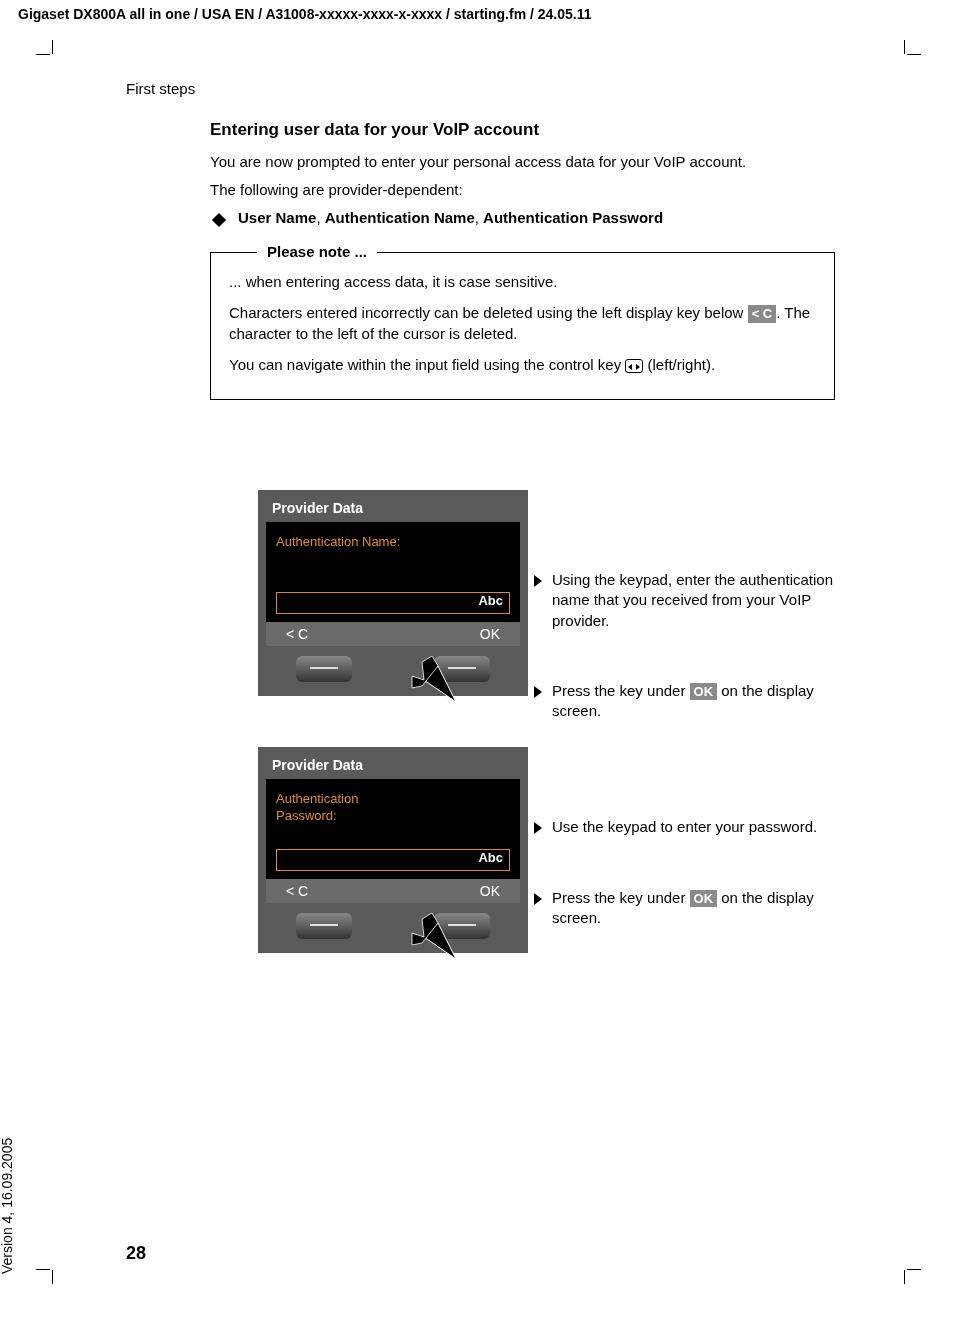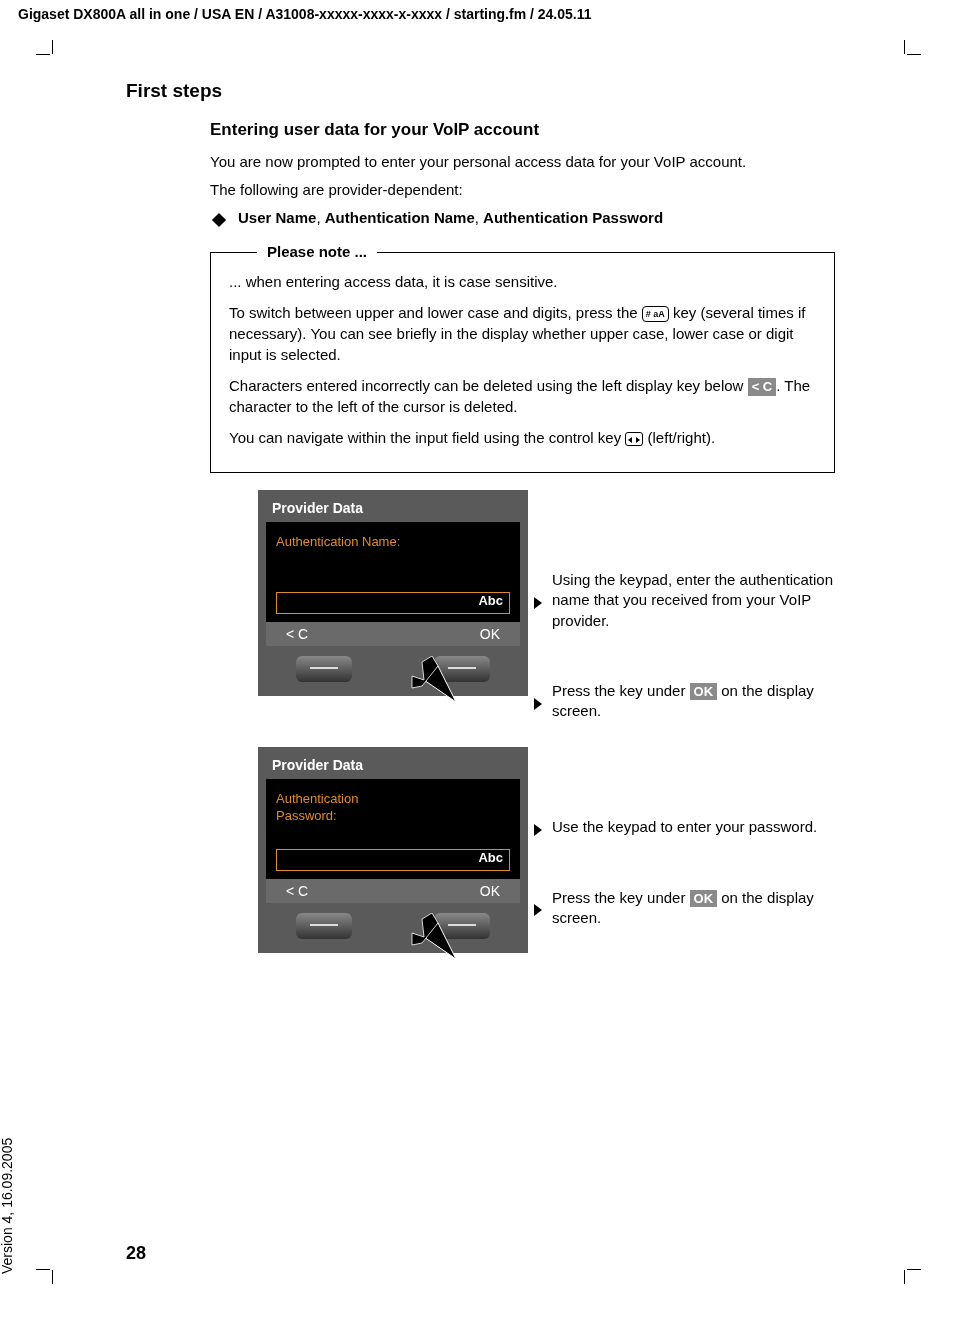--- a/index.html
+++ b/index.html
@@ -24,22 +24,22 @@
     .cm-top-right-h { top: 54px; right: 36px; width: 14px; height: 1px; }
     .cm-top-right-v { top: 40px; right: 52px; width: 1px; height: 14px; }
     .cm-bot-left-h { bottom: 54px; left: 36px; width: 14px; height: 1px; }
     .cm-bot-left-v { bottom: 40px; left: 52px; width: 1px; height: 14px; }
     .cm-bot-right-h { bottom: 54px; right: 36px; width: 14px; height: 1px; }
     .cm-bot-right-v { bottom: 40px; right: 52px; width: 1px; height: 14px; }
     .section-title {
       position: absolute;
       top: 80px;
       left: 126px;
-      font-size: 19px;
-      font-weight: bold;
+      font-size: 15px;
+      font-weight: normal;
       text-align: right;
     }
     .content {
       position: absolute;
       top: 120px;
       left: 210px;
       width: 625px;
     }
     .subhead {
       font-size: 17px;
@@ -199,21 +199,21 @@
       width: 48px;
       height: 48px;
     }
     .arrow-cursor-svg { width: 100%; height: 100%; }
     .instr-col {
       margin-left: 26px;
       width: 300px;
     }
     .instr-item {
       display: flex;
-      align-items: center;
+      align-items: flex-start;
       font-size: 15px;
       line-height: 1.35;
       margin-bottom: 50px;
     }
     .instr-arrow {
       width: 0; height: 0;
       border-top: 6px solid transparent;
       border-bottom: 6px solid transparent;
       border-left: 8px solid #000;
       margin: 5px 10px 0 0;
@@ -258,23 +258,20 @@
   <div class="bullet-row">
     <div class="diamond"></div>
     <div class="bullet-text">
       <b>User Name</b><span>, </span><b>Authentication Name</b><span>, </span><b>Authentication Password</b>
     </div>
   </div>
 
   <div class="note-box">
     <div class="note-legend">Please note ...</div>
     <p>... when entering access data, it is case sensitive.</p>
-    <p>
-      <span>To switch between upper and lower case and digits, press the </span><span class="key-icon"># aA</span><span> key (several times if necessary). You can see briefly in the display whether upper case, lower case or digit input is selected.</span>
-    </p>
     <p>
       <span>Characters entered incorrectly can be deleted using the left display key below </span><span class="c-badge">&lt; C</span><span>. The character to the left of the cursor is deleted.</span>
     </p>
     <p>
       <span>You can navigate within the input field using the control key </span><span class="nav-key-icon"></span><span> (left/right).</span>
     </p>
   </div>
 </div>
 
 <div class="screens-area">

